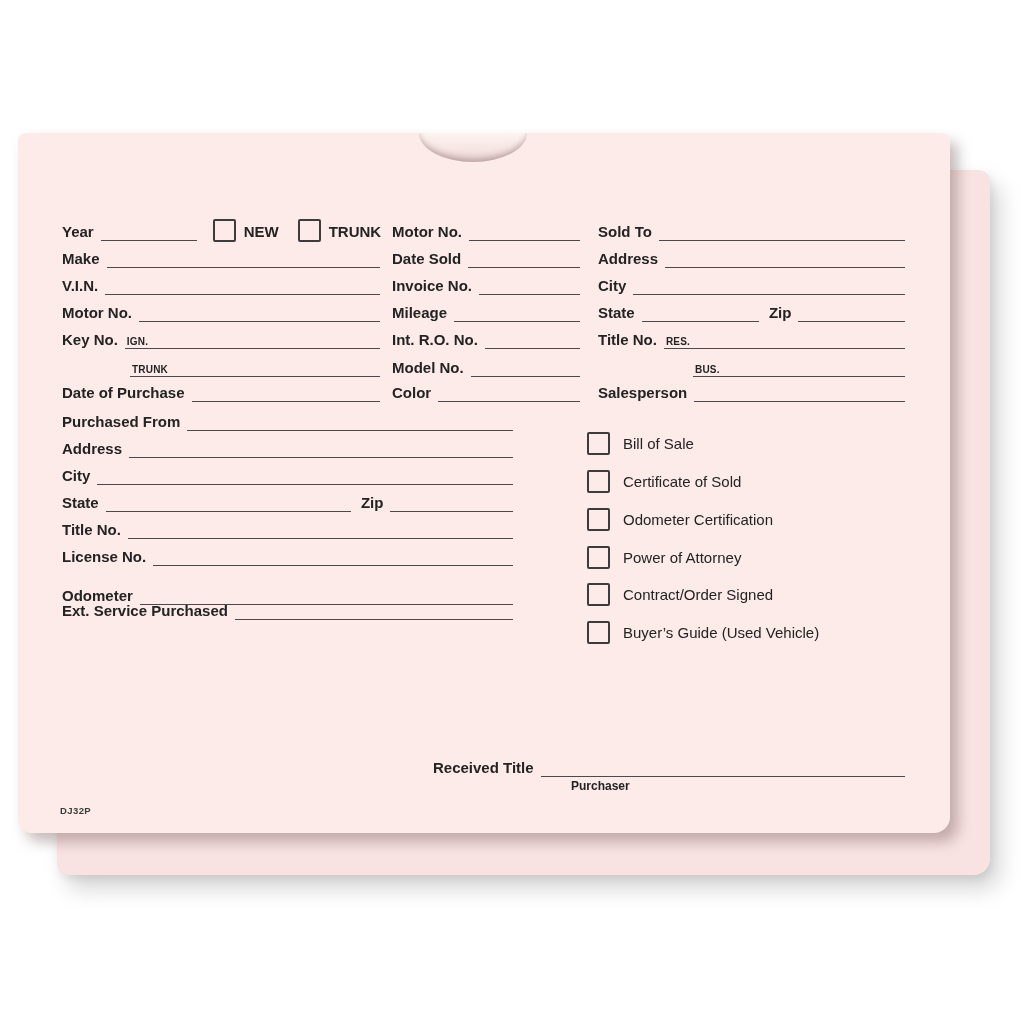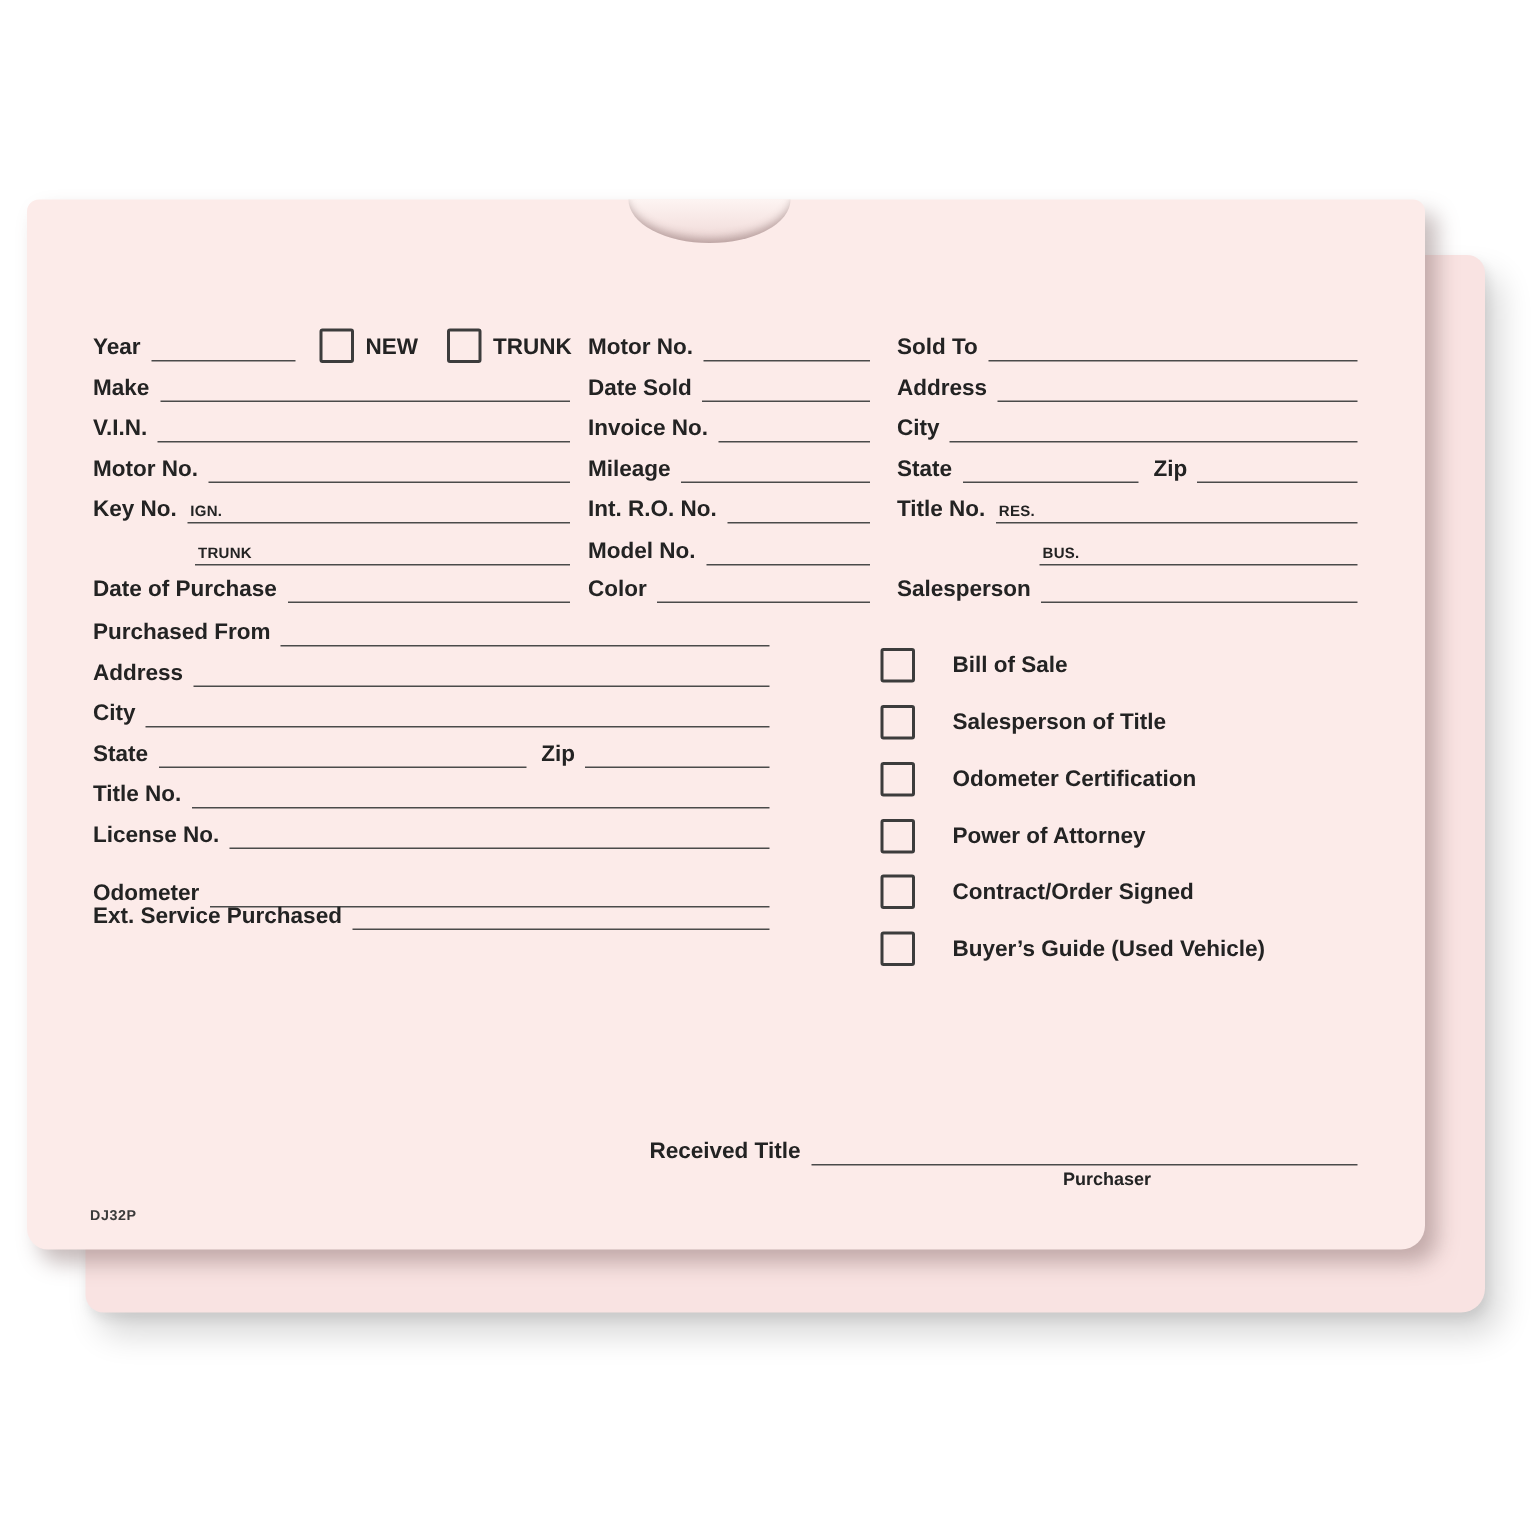--- a/index.html
+++ b/index.html
@@ -48,27 +48,27 @@
     font-size:10px;font-weight:bold;line-height:13px;letter-spacing:.2px;
     color:var(--text,#232323);
   }
 
   .ckbox{
     width:19px;height:19px;border:2px solid #3c3c3c;border-radius:2px;
     background:transparent;flex:none;align-self:flex-end;margin-bottom:-1px;
   }
   .ckrow{
     position:absolute;left:569px;display:flex;align-items:center;height:23px;
-    font-weight:bold;font-size:15px;color:var(--text,#232323);white-space:nowrap;gap:12px;
+    font-weight:normal;font-size:15px;color:var(--text,#232323);white-space:nowrap;
   }
   .ckrow .ckbox{align-self:center;margin-bottom:0;}
   .ckrow .cklbl{margin-left:13px;}
 
   #purchaser{
-    position:absolute;left:553px;top:646px;width:334px;text-align:center;
+    position:absolute;left:553px;top:646px;width:334px;
     font-weight:bold;font-size:12px;color:var(--text,#232323);
   }
   #form-code{
     position:absolute;left:42px;top:672px;
     font-weight:bold;font-size:9.5px;letter-spacing:.4px;color:#3a3a3a;
   }
 </style>
 </head>
 <body>
 
@@ -213,21 +213,21 @@
       <span class="lbl">Ext. Service Purchased</span>
       <span class="ln"></span>
     </div>
 
     <div class="ckrow" style="top:299px">
       <span class="ckbox"></span>
       <span class="cklbl">Bill of Sale</span>
     </div>
     <div class="ckrow" style="top:337px">
       <span class="ckbox"></span>
-      <span class="cklbl">Salesperson of Title</span>
+      <span class="cklbl">Certificate of Sold</span>
     </div>
     <div class="ckrow" style="top:375px">
       <span class="ckbox"></span>
       <span class="cklbl">Odometer Certification</span>
     </div>
     <div class="ckrow" style="top:413px">
       <span class="ckbox"></span>
       <span class="cklbl">Power of Attorney</span>
     </div>
     <div class="ckrow" style="top:450px">

